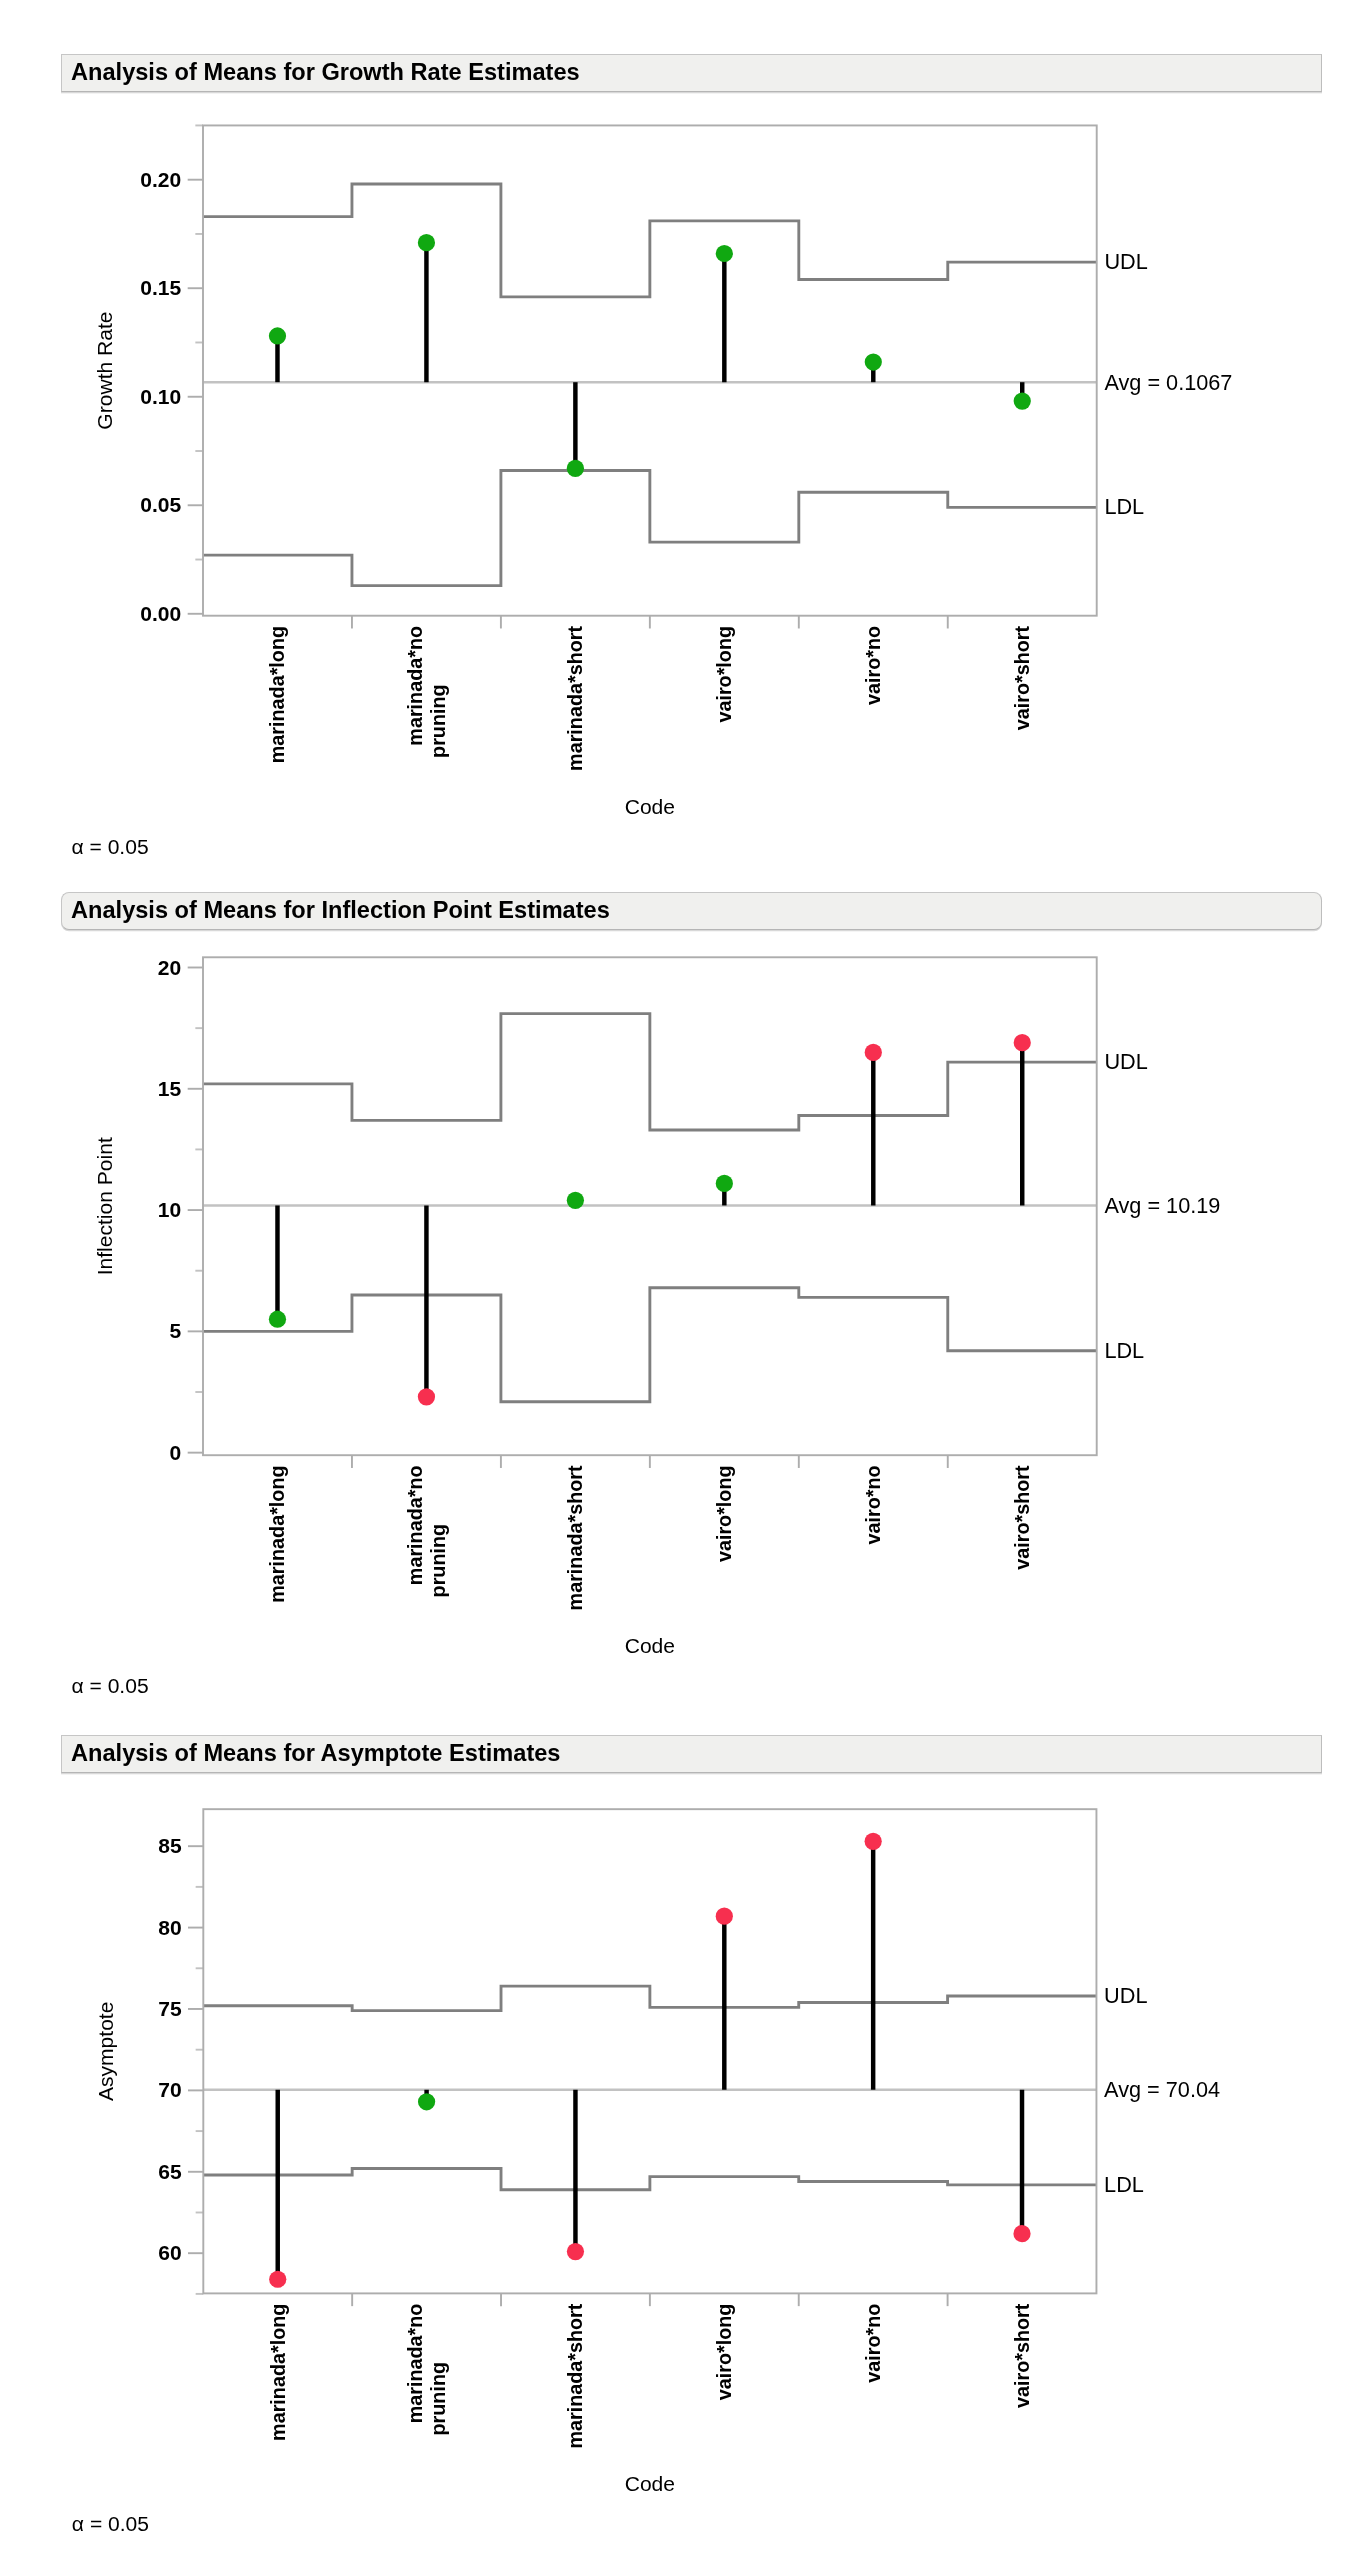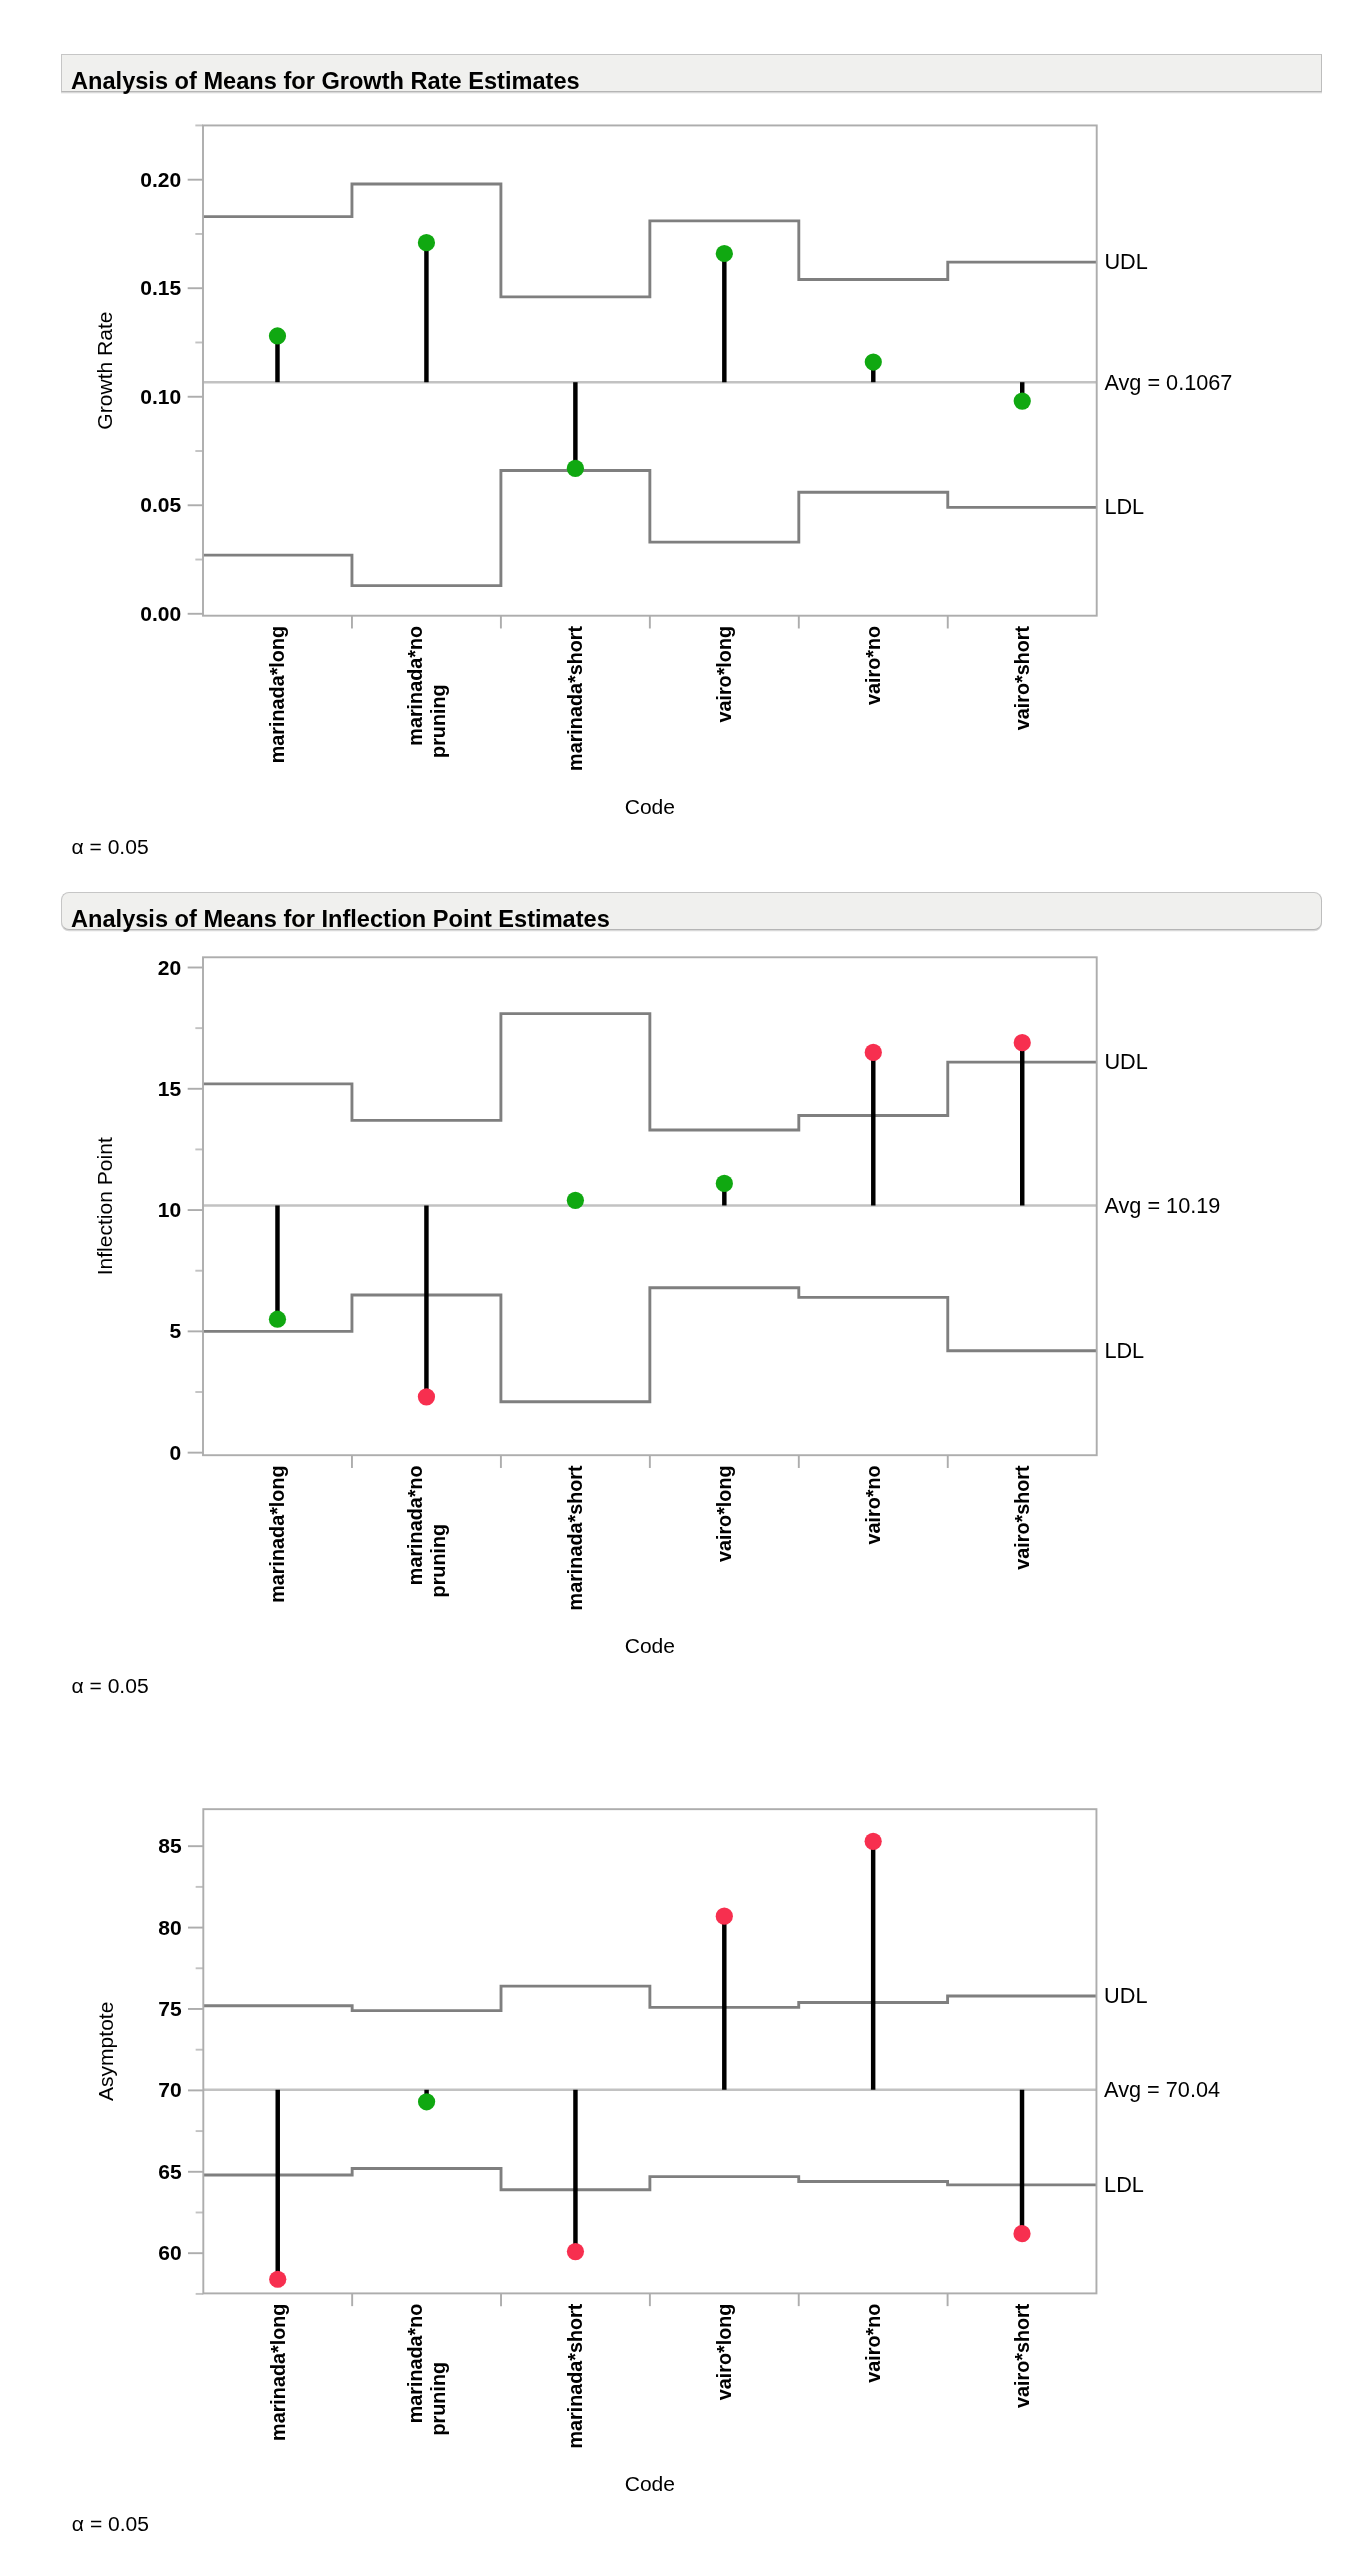--- a/index.html
+++ b/index.html
@@ -1,21 +1,21 @@
 <!DOCTYPE html>
 <html style="font-size:10.2px"><head>
 <meta charset="utf-8">
 <style>
   html,body{margin:0;padding:0;background:#ffffff;}
   #page{position:relative;width:1361px;height:2576px;background:#ffffff;overflow:hidden;
         font-family:"Liberation Sans", sans-serif;}
   .title-bar{position:absolute;left:61px;width:1259px;height:36px;background:#f0f0ee;
              border:1.9px solid #c6c6c6;border-bottom-color:#b5b5b5;border-right-color:#bdbdbd;
              box-shadow:0 1.3px 0 #d8d8d8;}
-  .title-bar span{display:block;padding:13px 0 0 9px;font-size:23.6px;font-weight:bold;color:#000;
+  .title-bar span{display:block;padding:4px 0 0 9px;font-size:23.6px;font-weight:bold;color:#000;
              white-space:nowrap;}
   .chart-svg{position:absolute;left:0;width:1361px;}
   svg text{font-family:"Liberation Sans", sans-serif;fill:#000;}
   .ytick-label{font-size:33px;font-weight:bold;}
   .xcat-label{font-size:31px;font-weight:bold;}
   .side-label{font-size:34px;font-weight:normal;}
   .axis-title{font-size:33px;font-weight:normal;}
   .alpha-label{font-size:33px;font-weight:normal;}
 </style>
 </head>
@@ -125,20 +125,23 @@
       <text x="697.5" y="2502.8" text-anchor="start" class="xcat-label" transform="rotate(-90 697.5 2502.8)">pruning</text>
       <text x="912.3333333333334" y="2296" text-anchor="end" class="xcat-label" transform="rotate(-90 912.3333333333334 2296)">marinada*short</text>
       <text x="1145.6666666666667" y="2296" text-anchor="end" class="xcat-label" transform="rotate(-90 1145.6666666666667 2296)">vairo*long</text>
       <text x="1379" y="2296" text-anchor="end" class="xcat-label" transform="rotate(-90 1379 2296)">vairo*no</text>
       <text x="1612.3333333333335" y="2296" text-anchor="end" class="xcat-label" transform="rotate(-90 1612.3333333333335 2296)">vairo*short</text>
       <text x="176" y="1890" text-anchor="middle" class="axis-title" transform="rotate(-90 176 1890)">Inflection Point</text>
       <text x="1018" y="2590" text-anchor="middle" class="axis-title">Code</text>
       <text x="112" y="2653" class="alpha-label">α = 0.05</text>
     </svg>
 
+  <div class="title-bar" style="top:1735px;">
+    <span>Analysis of Means for Asymptote Estimates</span>
+  </div>
   <svg id="chart-2" class="chart-svg" style="top:1776px;" width="1361" height="800" viewBox="0 2782 2132 1254">
       <line x1="294" y1="3530" x2="318" y2="3530" stroke="#adadad" stroke-width="3"></line>
       <text x="284" y="3541" text-anchor="end" class="ytick-label">60</text>
       <line x1="294" y1="3402.4" x2="318" y2="3402.4" stroke="#adadad" stroke-width="3"></line>
       <text x="284" y="3413.4" text-anchor="end" class="ytick-label">65</text>
       <line x1="294" y1="3274.8" x2="318" y2="3274.8" stroke="#adadad" stroke-width="3"></line>
       <text x="284" y="3285.8" text-anchor="end" class="ytick-label">70</text>
       <line x1="294" y1="3147.2" x2="318" y2="3147.2" stroke="#adadad" stroke-width="3"></line>
       <text x="284" y="3158.2" text-anchor="end" class="ytick-label">75</text>
       <line x1="294" y1="3019.6" x2="318" y2="3019.6" stroke="#adadad" stroke-width="3"></line>

